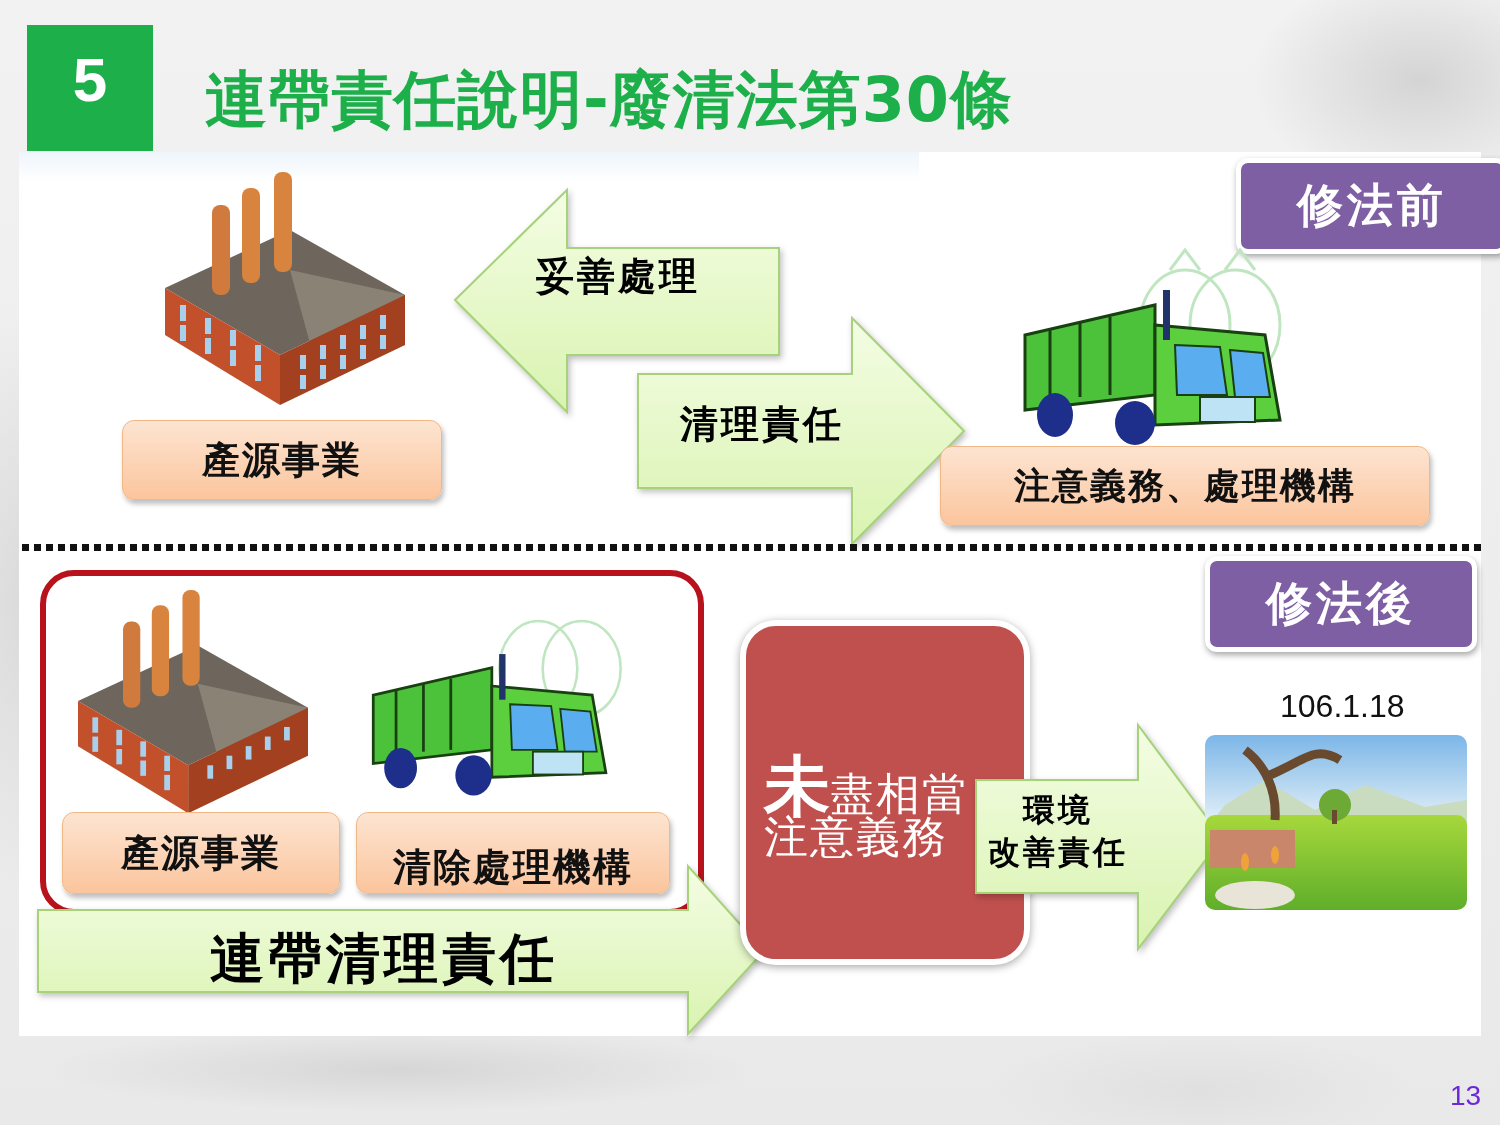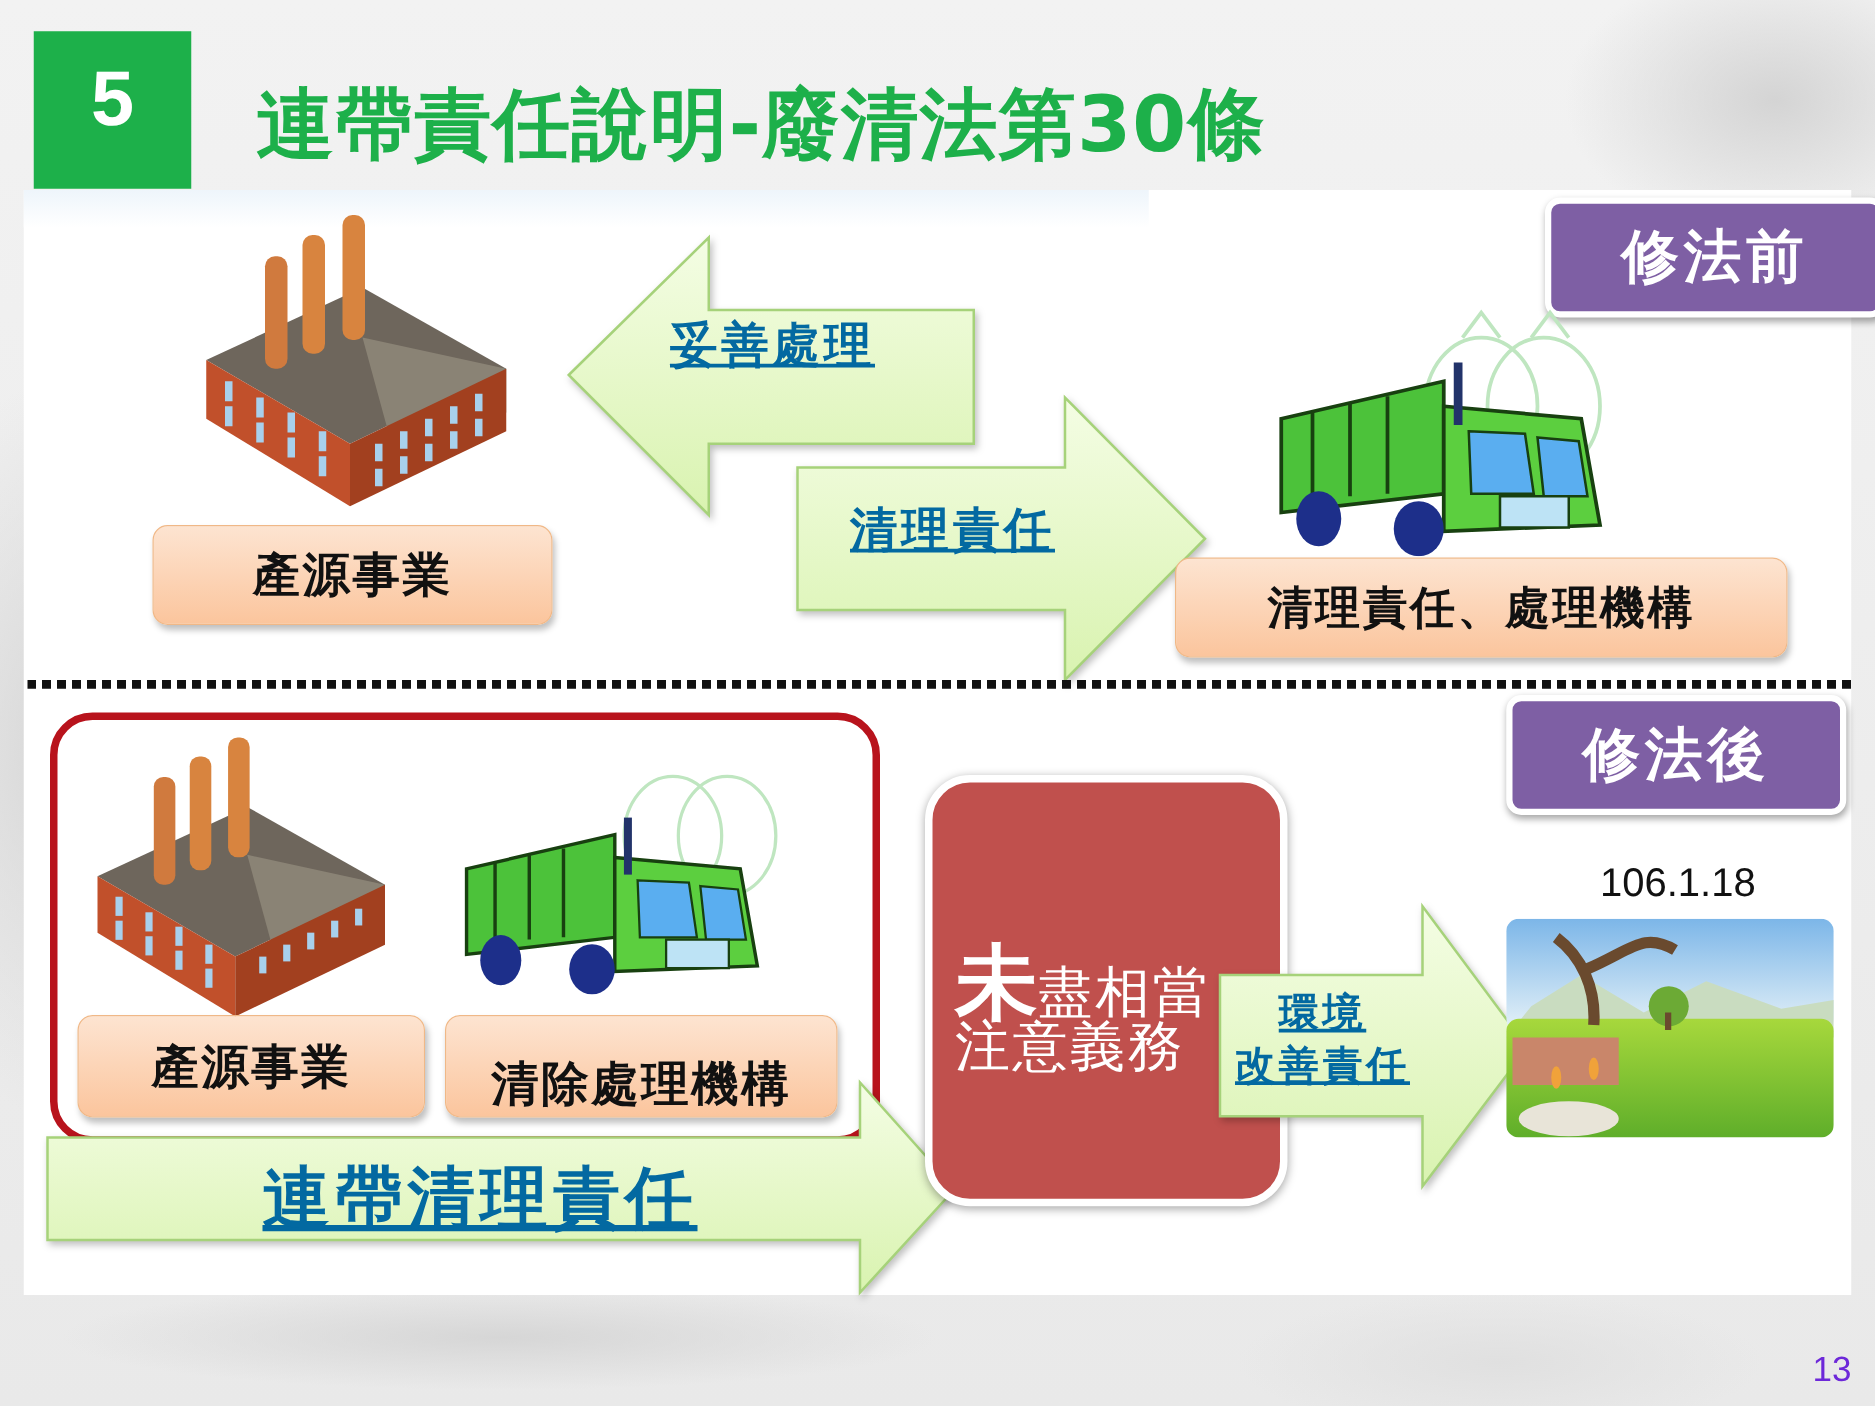--- a/index.html
+++ b/index.html
@@ -48,22 +48,22 @@
     font-size: 38px; font-weight: bold; color: #111; letter-spacing: 2px;
   }
   .purple-badge {
     position: absolute; border-radius: 12px; background: #7e5fa4;
     border: 5px solid #fff; box-shadow: 1px 3px 6px rgba(0,0,0,0.35);
     color: #fff; font-size: 46px; font-weight: bold;
     display: flex; align-items: center; justify-content: center; letter-spacing: 4px;
   }
   .arrow-svg { position: absolute; overflow: visible; }
   .arrow-label {
-    position: absolute; font-size: 38px; font-weight: bold; color: #0369a1; line-height: 1.3;
-    letter-spacing: 3px; white-space: nowrap; text-decoration: underline;
+    position: absolute; font-size: 38px; font-weight: bold; color: #000000; line-height: 1.3;
+    letter-spacing: 3px; white-space: nowrap;
   }
   .red-frame {
     position: absolute; left: 40px; top: 570px; width: 664px; height: 345px;
     border: 6px solid #b8131c; border-radius: 34px; box-sizing: border-box;
   }
   .duty-box {
     position: absolute; left: 740px; top: 620px; width: 290px; height: 345px;
     background: #c0504d; border: 6px solid #fff; border-radius: 36px;
     box-shadow: 0 2px 8px rgba(0,0,0,0.35); box-sizing: border-box;
   }
@@ -163,21 +163,21 @@
   <g stroke="#184010" stroke-width="3">
       <line x1="45" y1="45" x2="45" y2="115"></line>
       <line x1="75" y1="38" x2="75" y2="112"></line>
       <line x1="105" y1="32" x2="105" y2="110"></line>
     </g>
   <ellipse cx="50" cy="130" rx="18" ry="22" fill="#1d2f8a"></ellipse>
   <ellipse cx="130" cy="138" rx="20" ry="22" fill="#1d2f8a"></ellipse>
 </svg>
 
 <div class="orange-box" style="left:940px; top:446px; width:488px; height:78px; font-size:36px;">
-  <span>清理責任、處理機構</span>
+  <span>注意義務、處理機構</span>
 </div>
 
 <div class="divider"></div>
 
 <div class="purple-badge" style="left:1205px; top:556px; width:262px; height:86px;">
   <span>修法後</span>
 </div>
 <div class="date-text">106.1.18</div>
 
 <div class="red-frame"></div>

